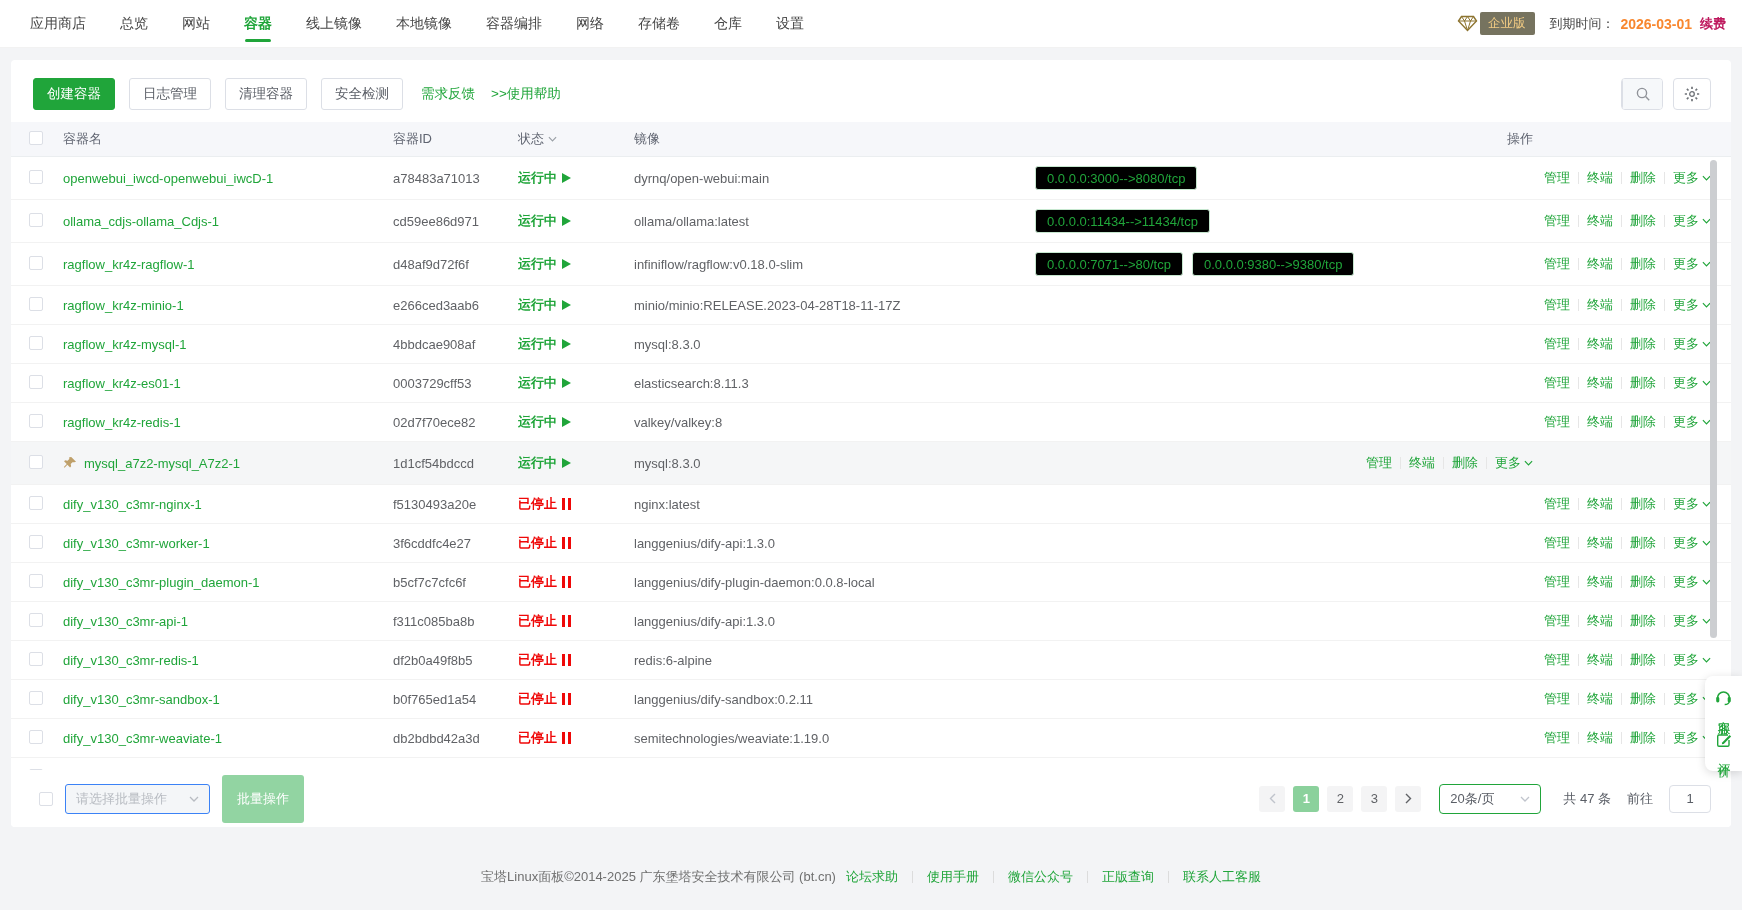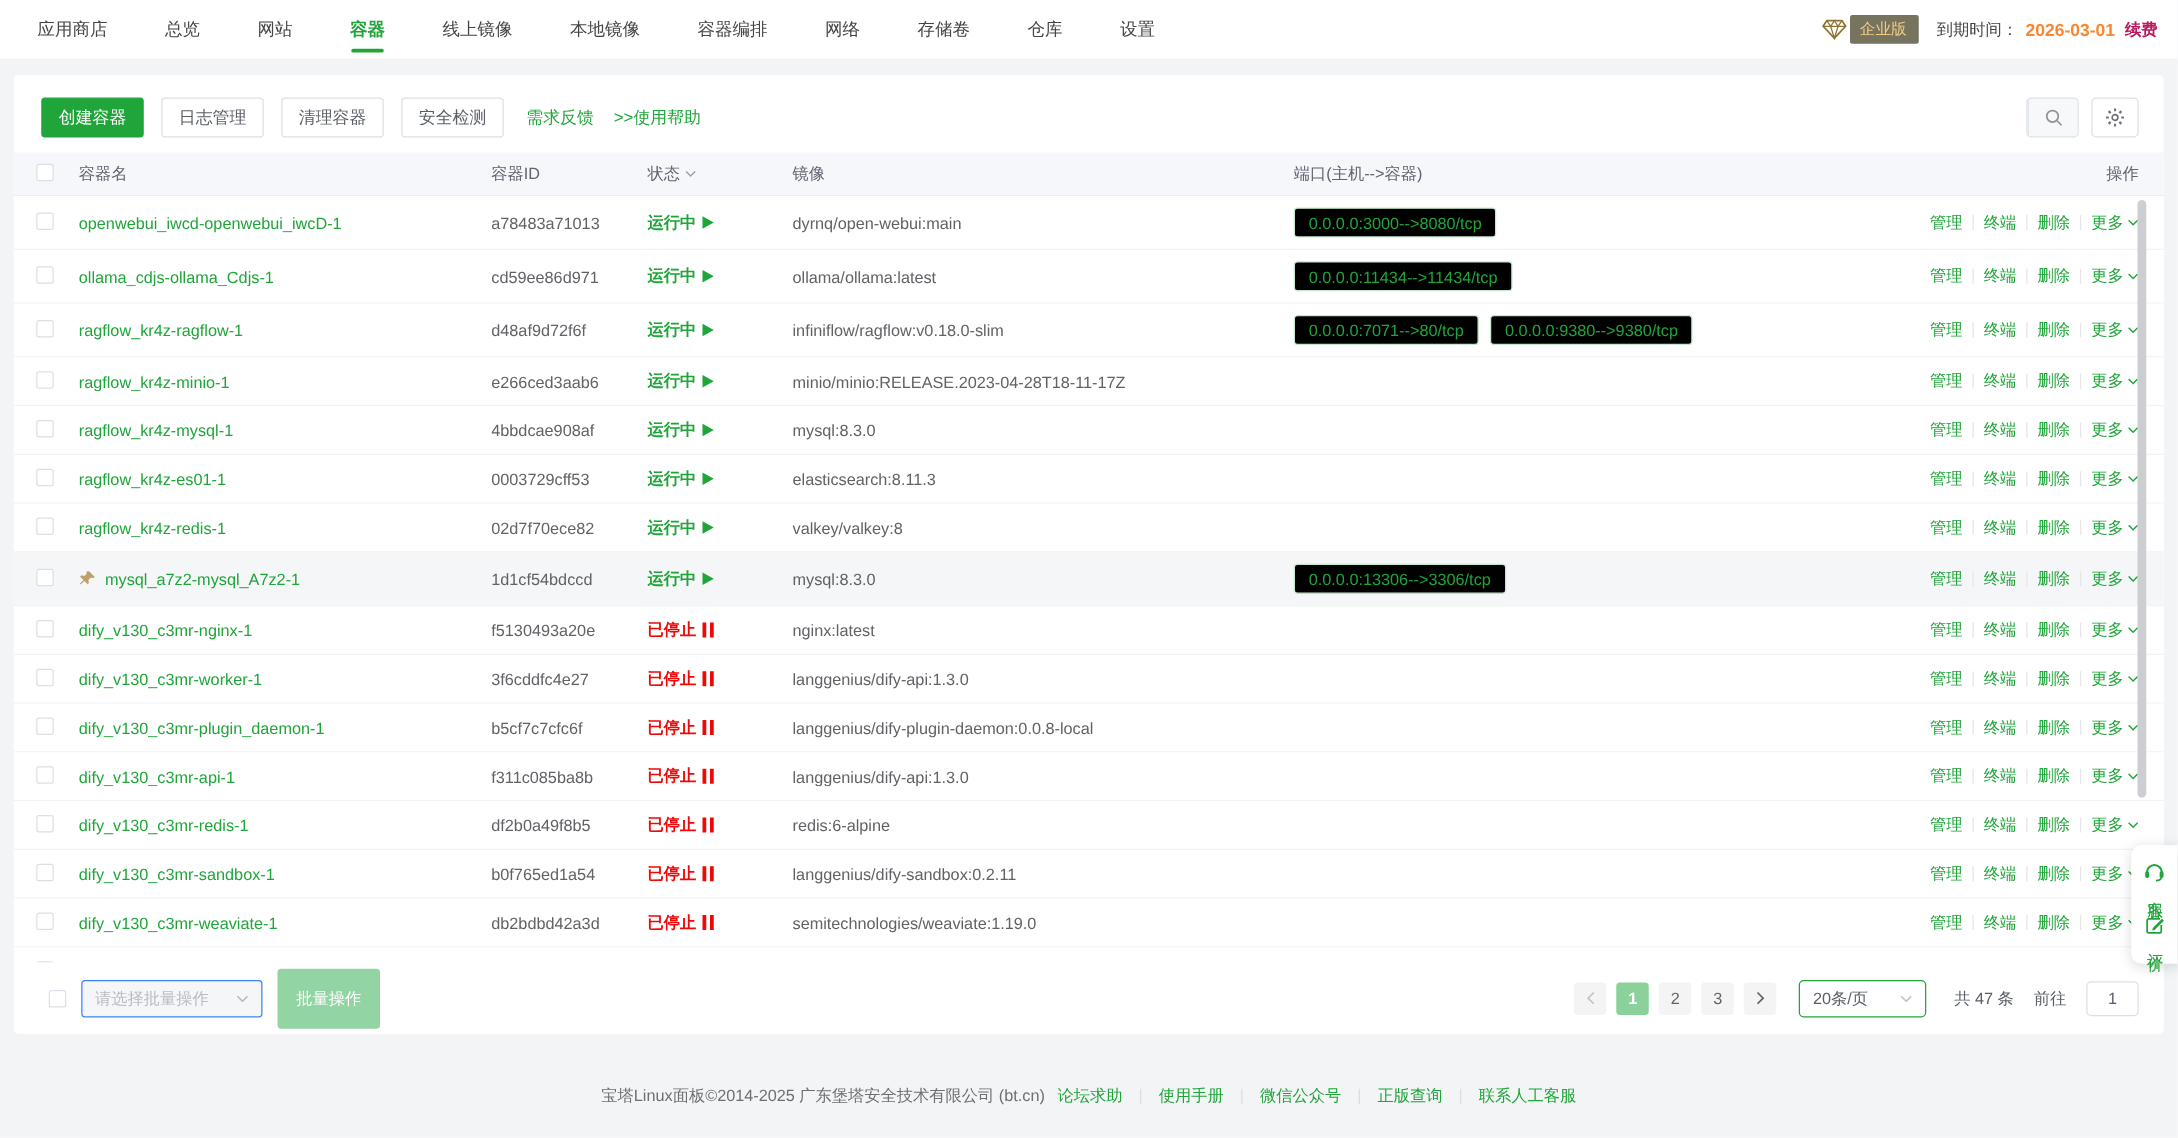--- a/index.html
+++ b/index.html
@@ -3,21 +3,21 @@
 <meta charset="utf-8">
 <style>
   * { margin:0; padding:0; box-sizing:border-box; }
   html,body { width:1742px; height:910px; overflow:hidden;
     font-family:"Liberation Sans","DejaVu Sans",sans-serif; background:#f3f4f6; }
   a { text-decoration:none; cursor:pointer; }
 
   
   .topnav { height:48px; background:#fff; display:flex; align-items:center;
     padding:0 16px 0 28px; border-bottom:1px solid #f2f2f2; }
-  .nav-items { display:flex; align-items:center; gap:42px; height:100%; }
+  .nav-items { display:flex; align-items:center; gap:30px; height:100%; }
   .nav-item { position:relative; height:100%; display:flex; align-items:center;
     font-size:14px; color:#454545; cursor:pointer; padding:0 2px; }
   .nav-item.active { color:#20a53a; font-weight:600; }
   .nav-item.active::after { content:""; position:absolute; left:50%; transform:translateX(-50%);
     bottom:5px; width:26px; height:3px; border-radius:2px; background:#20a53a; }
   .license { margin-left:auto; display:flex; align-items:center; gap:6px; font-size:13px; }
   .vip-badge { background:#76735f; color:#f2cb83; font-size:12.5px; padding:3px 10px 3px 8px;
     border-radius:2px; margin-left:-4px; }
   .expiry-label { color:#454545; margin-left:8px; }
   .expiry-date { color:#f8872f; font-weight:700; font-size:14px; }
@@ -204,21 +204,20 @@
     <div><span class="cb"></span></div>
     <div>容器名</div>
     <div>容器ID</div>
     <div class="h-status">
       <span>状态</span>
       <svg width="9" height="6" viewBox="0 0 10 6">
           <path d="M1 1l4 4 4-4" fill="none" stroke="#9aa0a6" stroke-width="1.3"></path>
         </svg>
     </div>
     <div>镜像</div>
-    <div>端口(主机--&gt;容器)</div>
     <div class="h-actions">操作</div>
   </div>
 
   <div>
       <div class="trow has-ports">
     <div><span class="cb"></span></div>
     <div class="c-name">
 
       <a class="cname">openwebui_iwcd-openwebui_iwcD-1</a>
     </div>
@@ -478,23 +477,20 @@
       </span>
       <a class="cname">mysql_a7z2-mysql_A7z2-1</a>
     </div>
     <div class="c-id">1d1cf54bdccd</div>
     <div class="c-status st-running">
       <span>运行中</span>
       <span class="play"></span>
 
     </div>
     <div class="c-image">mysql:8.3.0</div>
-    <div class="c-ports">
-          <span class="pbadge">0.0.0.0:13306--&gt;3306/tcp</span>
-        </div>
     <div class="c-actions">
       <a>
             <span>管理</span>
           </a>
           <i class="sep"></i>
       <a>
             <span>终端</span>
           </a>
           <i class="sep"></i>
       <a>

